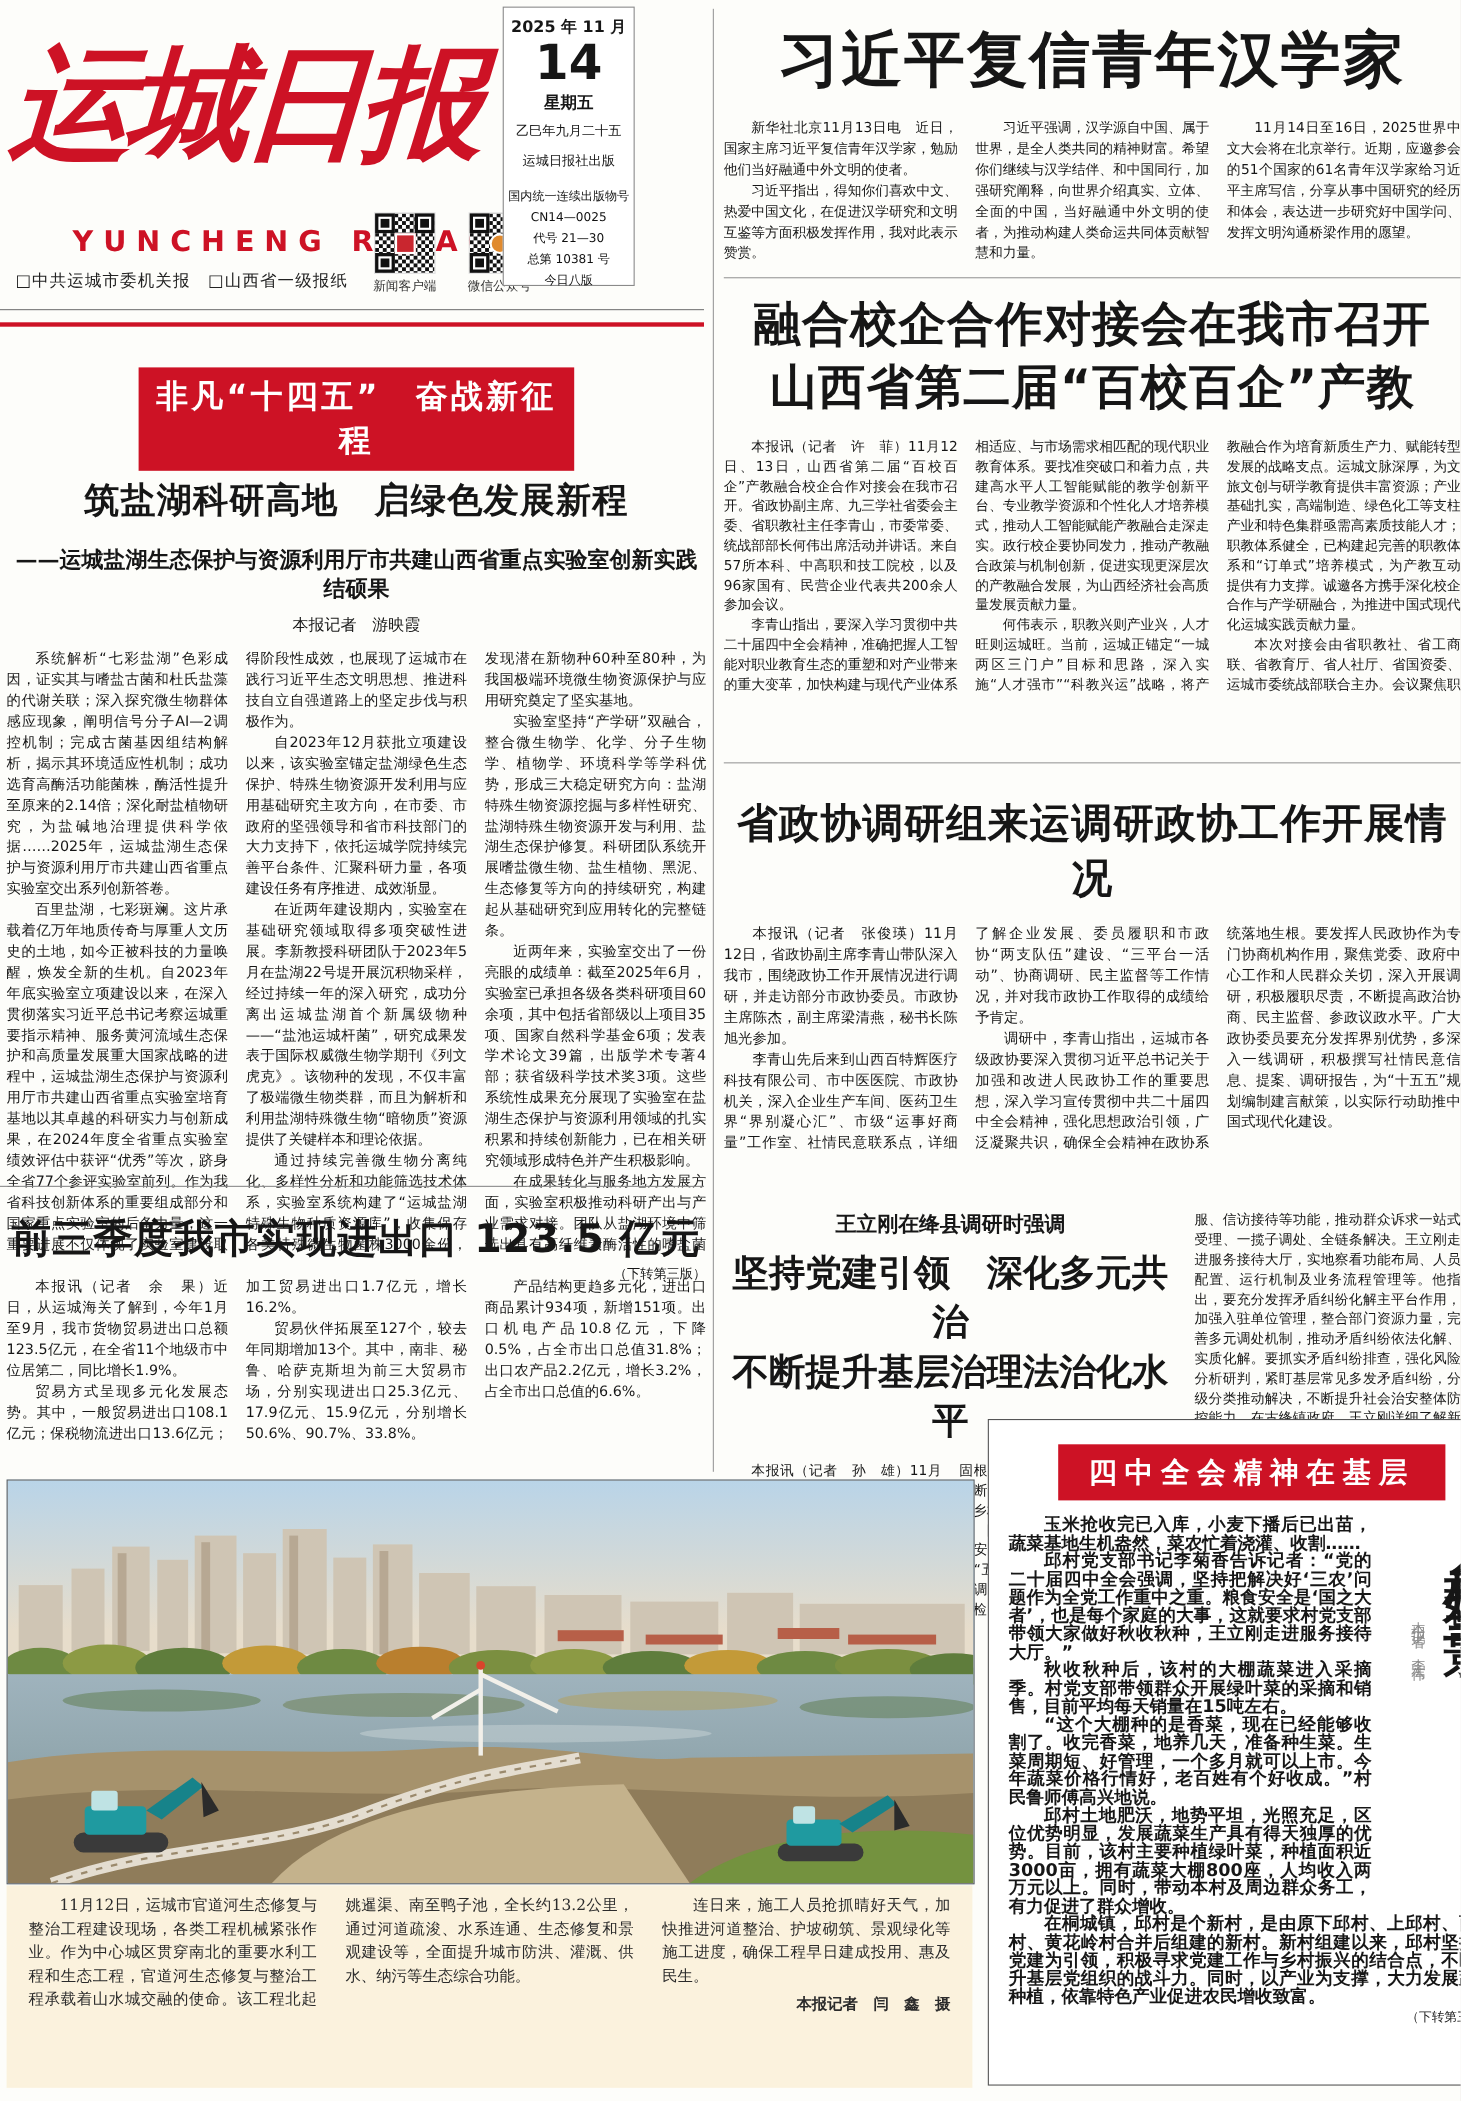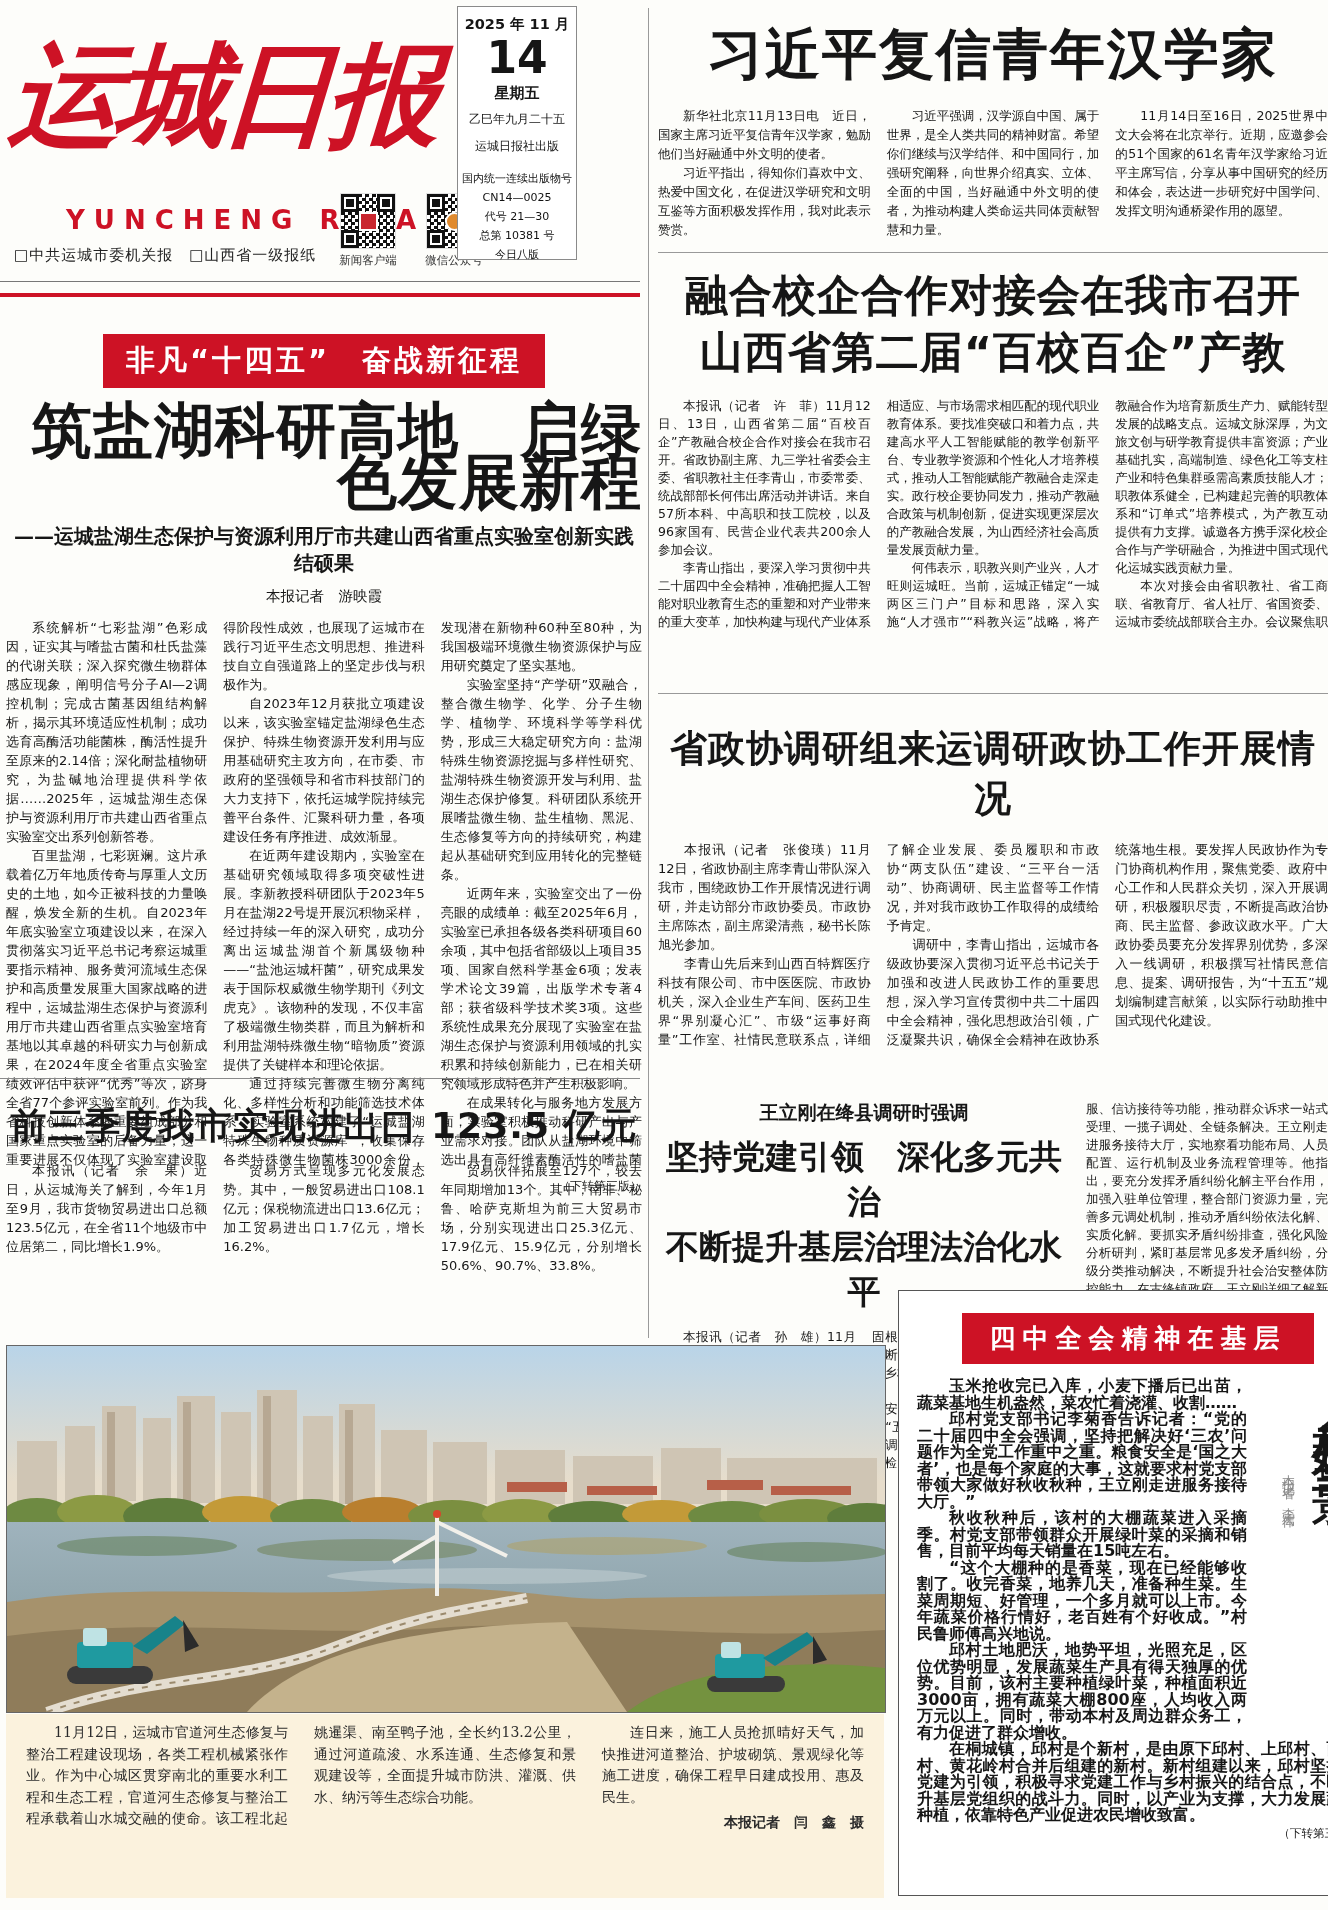--- a/index.html
+++ b/index.html
@@ -33,23 +33,23 @@
   .hrule{position:absolute;height:1px;background:#8a8a8a;}
   
   .para{margin:0;text-indent:2em;}
   .para.ni{text-indent:0;}
   .jbody{text-align:justify;overflow:hidden;}
   .col3{column-count:3;column-gap:16px;column-fill:balance;}
   .col2{column-count:2;column-gap:16px;column-fill:balance;}
   .continued{text-align:right;font-size:12px;margin-top:2px;}
   
   .art-yanhu{position:absolute;left:6px;top:310px;width:636px;}
-  .yanhu-banner{width:442px;margin:24px auto 0;background:#cd1225;color:#fff;font-size:29px;font-weight:900;
+  .yanhu-banner{width:396px;margin:24px auto 0;background:#cd1225;color:#fff;font-size:29px;font-weight:900;
         text-align:center;letter-spacing:3px;padding:7px 0;}
-  .yanhu-headline{margin-top:16px;font-size:60px;font-weight:900;text-align:right;letter-spacing:1px;line-height:52px;}
+  .yanhu-headline{font-size:32px;font-weight:900;text-align:center;letter-spacing:1px;line-height:52px;}
   .yanhu-subtitle{margin-top:15px;font-size:20px;font-weight:bold;text-align:center;font-family:"DejaVu Serif","Liberation Serif",serif;}
   .yanhu-byline{margin-top:10px;font-size:14.5px;text-align:center;}
   .yanhu-body{margin-top:12px;height:558px;font-size:13px;line-height:19px;}
   
   .art-trade{position:absolute;left:6px;top:1086px;width:636px;}
   .trade-headline{margin-top:16px;font-size:36px;font-weight:900;text-align:center;letter-spacing:1px;}
   .trade-body{margin-top:10px;height:172px;font-size:13px;line-height:19px;}
   
   .rightcol{position:absolute;left:658px;top:0;width:670px;}
   .xi-headline{margin-top:18px;font-size:55px;font-weight:900;text-align:center;letter-spacing:2px;}
@@ -146,20 +146,21 @@
   </div>
 
   <div class="hrule" style="left:0;top:1078px;width:640px;"></div>
 
   <div class="art-trade">
     <div class="trade-headline">前三季度我市实现进出口 123.5 亿元</div>
     <div class="trade-body jbody col3">
         <p class="para">本报讯（记者　余　果）近日，从运城海关了解到，今年1月至9月，我市货物贸易进出口总额123.5亿元，在全省11个地级市中位居第二，同比增长1.9%。</p>
         <p class="para">贸易方式呈现多元化发展态势。其中，一般贸易进出口108.1亿元；保税物流进出口13.6亿元；加工贸易进出口1.7亿元，增长16.2%。</p>
         <p class="para">贸易伙伴拓展至127个，较去年同期增加13个。其中，南非、秘鲁、哈萨克斯坦为前三大贸易市场，分别实现进出口25.3亿元、17.9亿元、15.9亿元，分别增长50.6%、90.7%、33.8%。</p>
+        <p class="para">产品结构更趋多元化，进出口商品累计934项，新增151项。出口机电产品10.8亿元，下降0.5%，占全市出口总值31.8%；出口农产品2.2亿元，增长3.2%，占全市出口总值的6.6%。</p>
       </div>
   </div>
 
   <div class="rightcol">
     <div>
       <div class="xi-headline">习近平复信青年汉学家</div>
       <div class="xi-body jbody col3">
           <p class="para">新华社北京11月13日电　近日，国家主席习近平复信青年汉学家，勉励他们当好融通中外文明的使者。</p>
           <p class="para">习近平指出，得知你们喜欢中文、热爱中国文化，在促进汉学研究和文明互鉴等方面积极发挥作用，我对此表示赞赏。</p>
           <p class="para">习近平强调，汉学源自中国、属于世界，是全人类共同的精神财富。希望你们继续与汉学结伴、和中国同行，加强研究阐释，向世界介绍真实、立体、全面的中国，当好融通中外文明的使者，为推动构建人类命运共同体贡献智慧和力量。</p>

